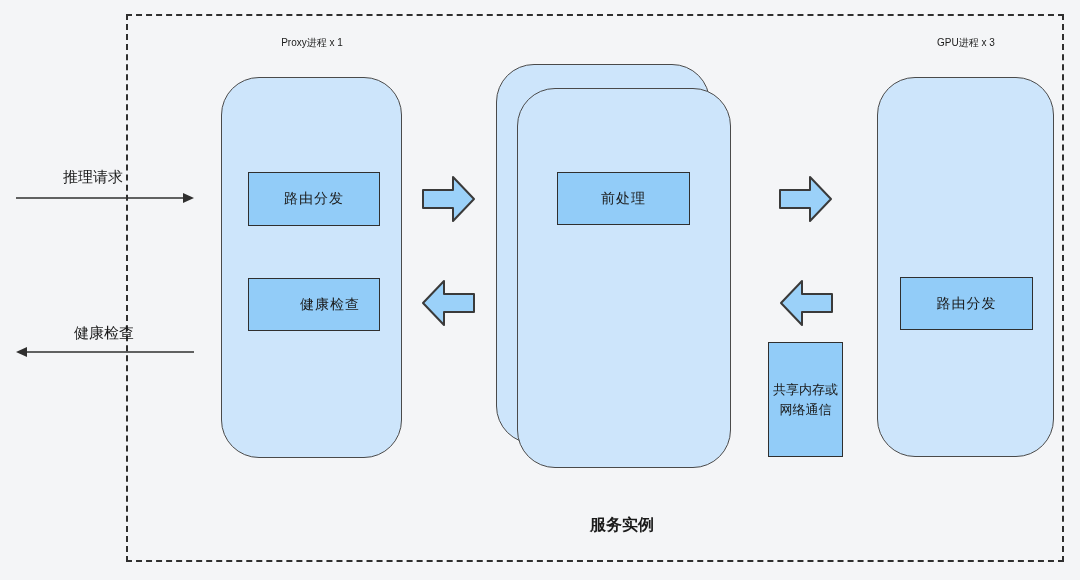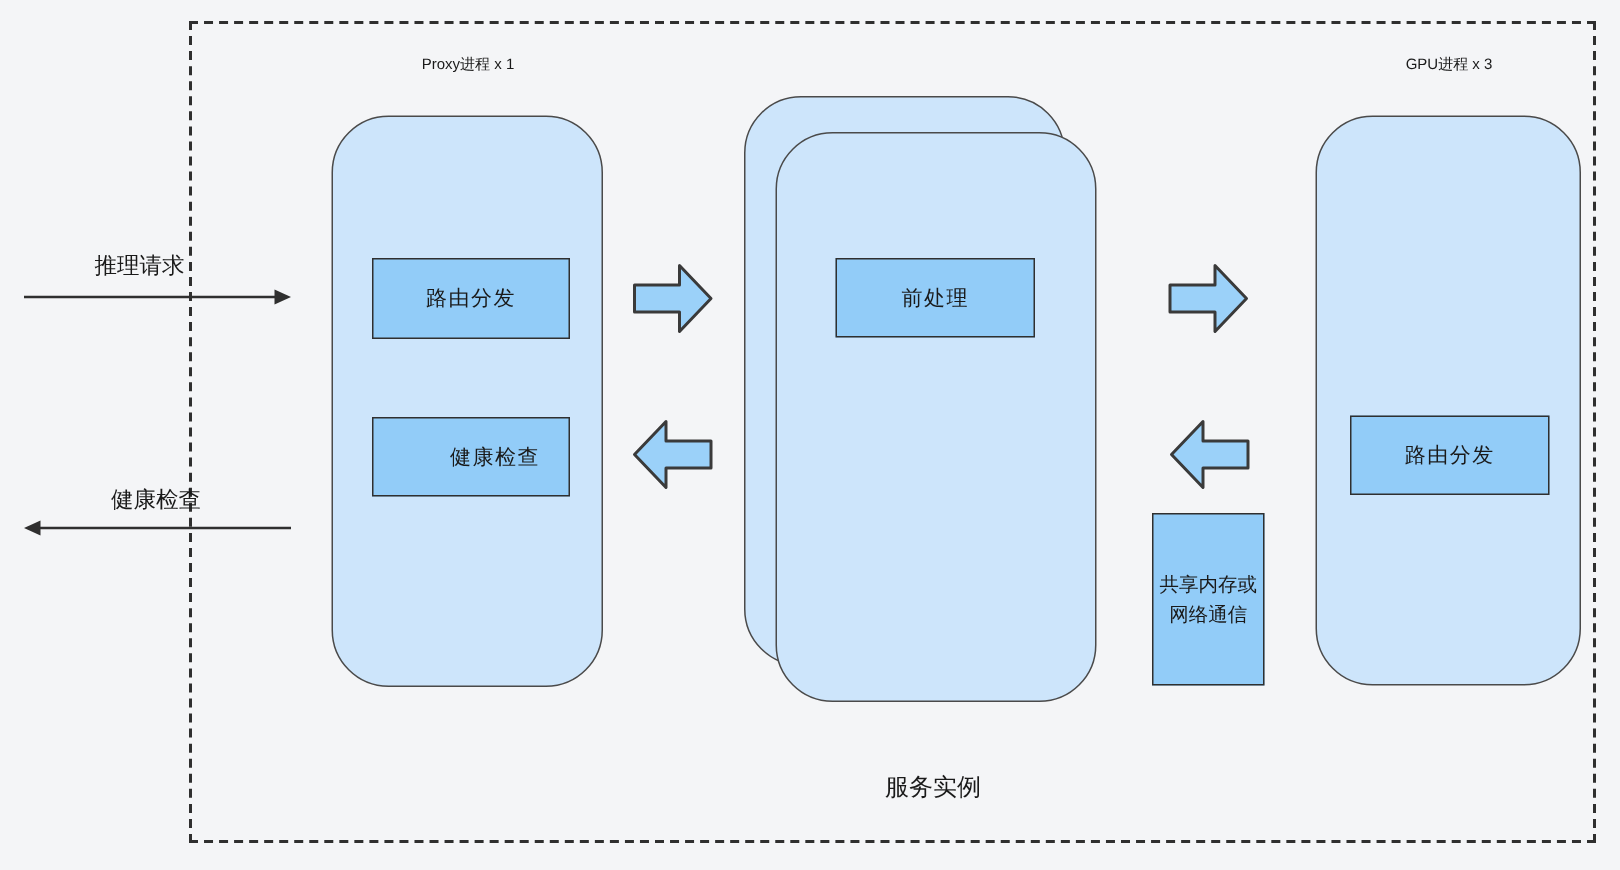--- a/index.html
+++ b/index.html
@@ -61,21 +61,21 @@
   .thin-arrow { position:absolute; width:178px; height:14px; }
   .ta-request  { left:16px; top:191px; }
   .ta-response { left:16px; top:345px; }
   .flow-label {
     position:absolute; font-size:15px; white-space:nowrap;
   }
   .fl-request  { left:63px; top:168px; }
   .fl-response { left:74px; top:324px; }
   .boundary-label {
     position:absolute; left:572px; top:515px; width:100px;
-    font-size:16px; font-weight:400; text-align:center; white-space:nowrap;
+    font-size:16px; font-weight:700; text-align:center; white-space:nowrap;
   }
 </style>
 </head>
 <body>
 
 <div class="canvas">
 
   <div class="boundary"></div>
 
   <div class="flow-label fl-request">推理请求</div>

